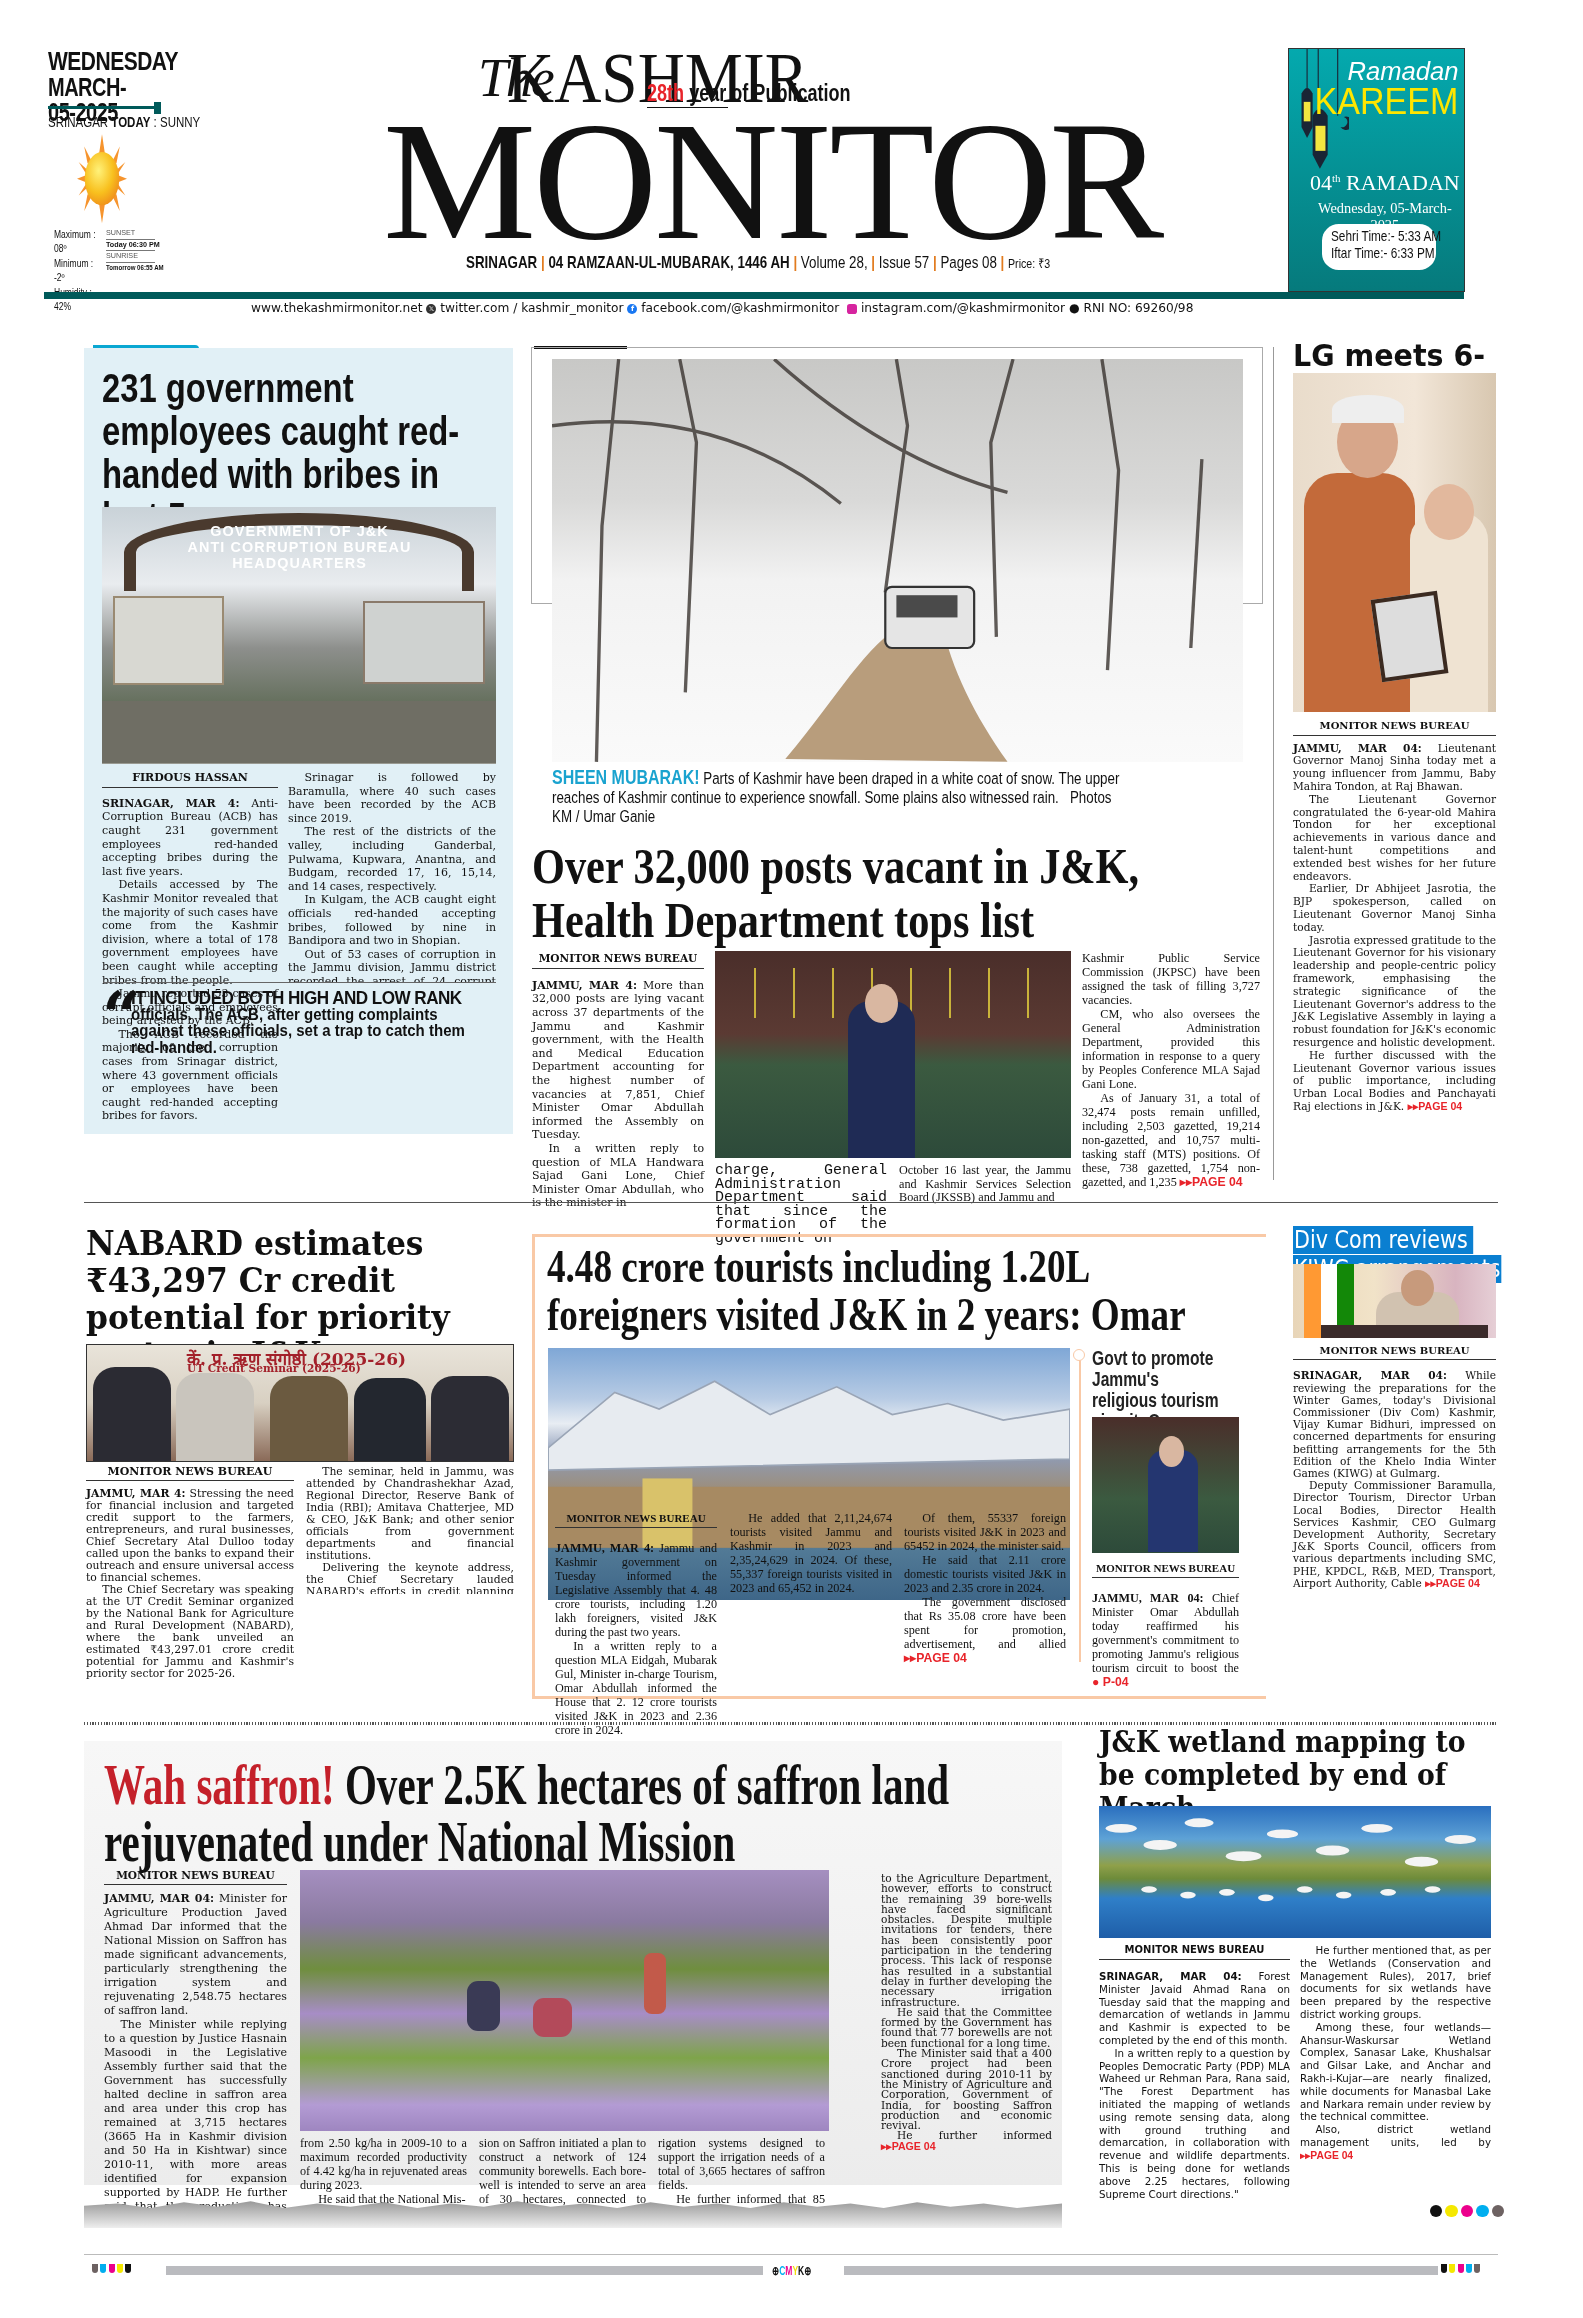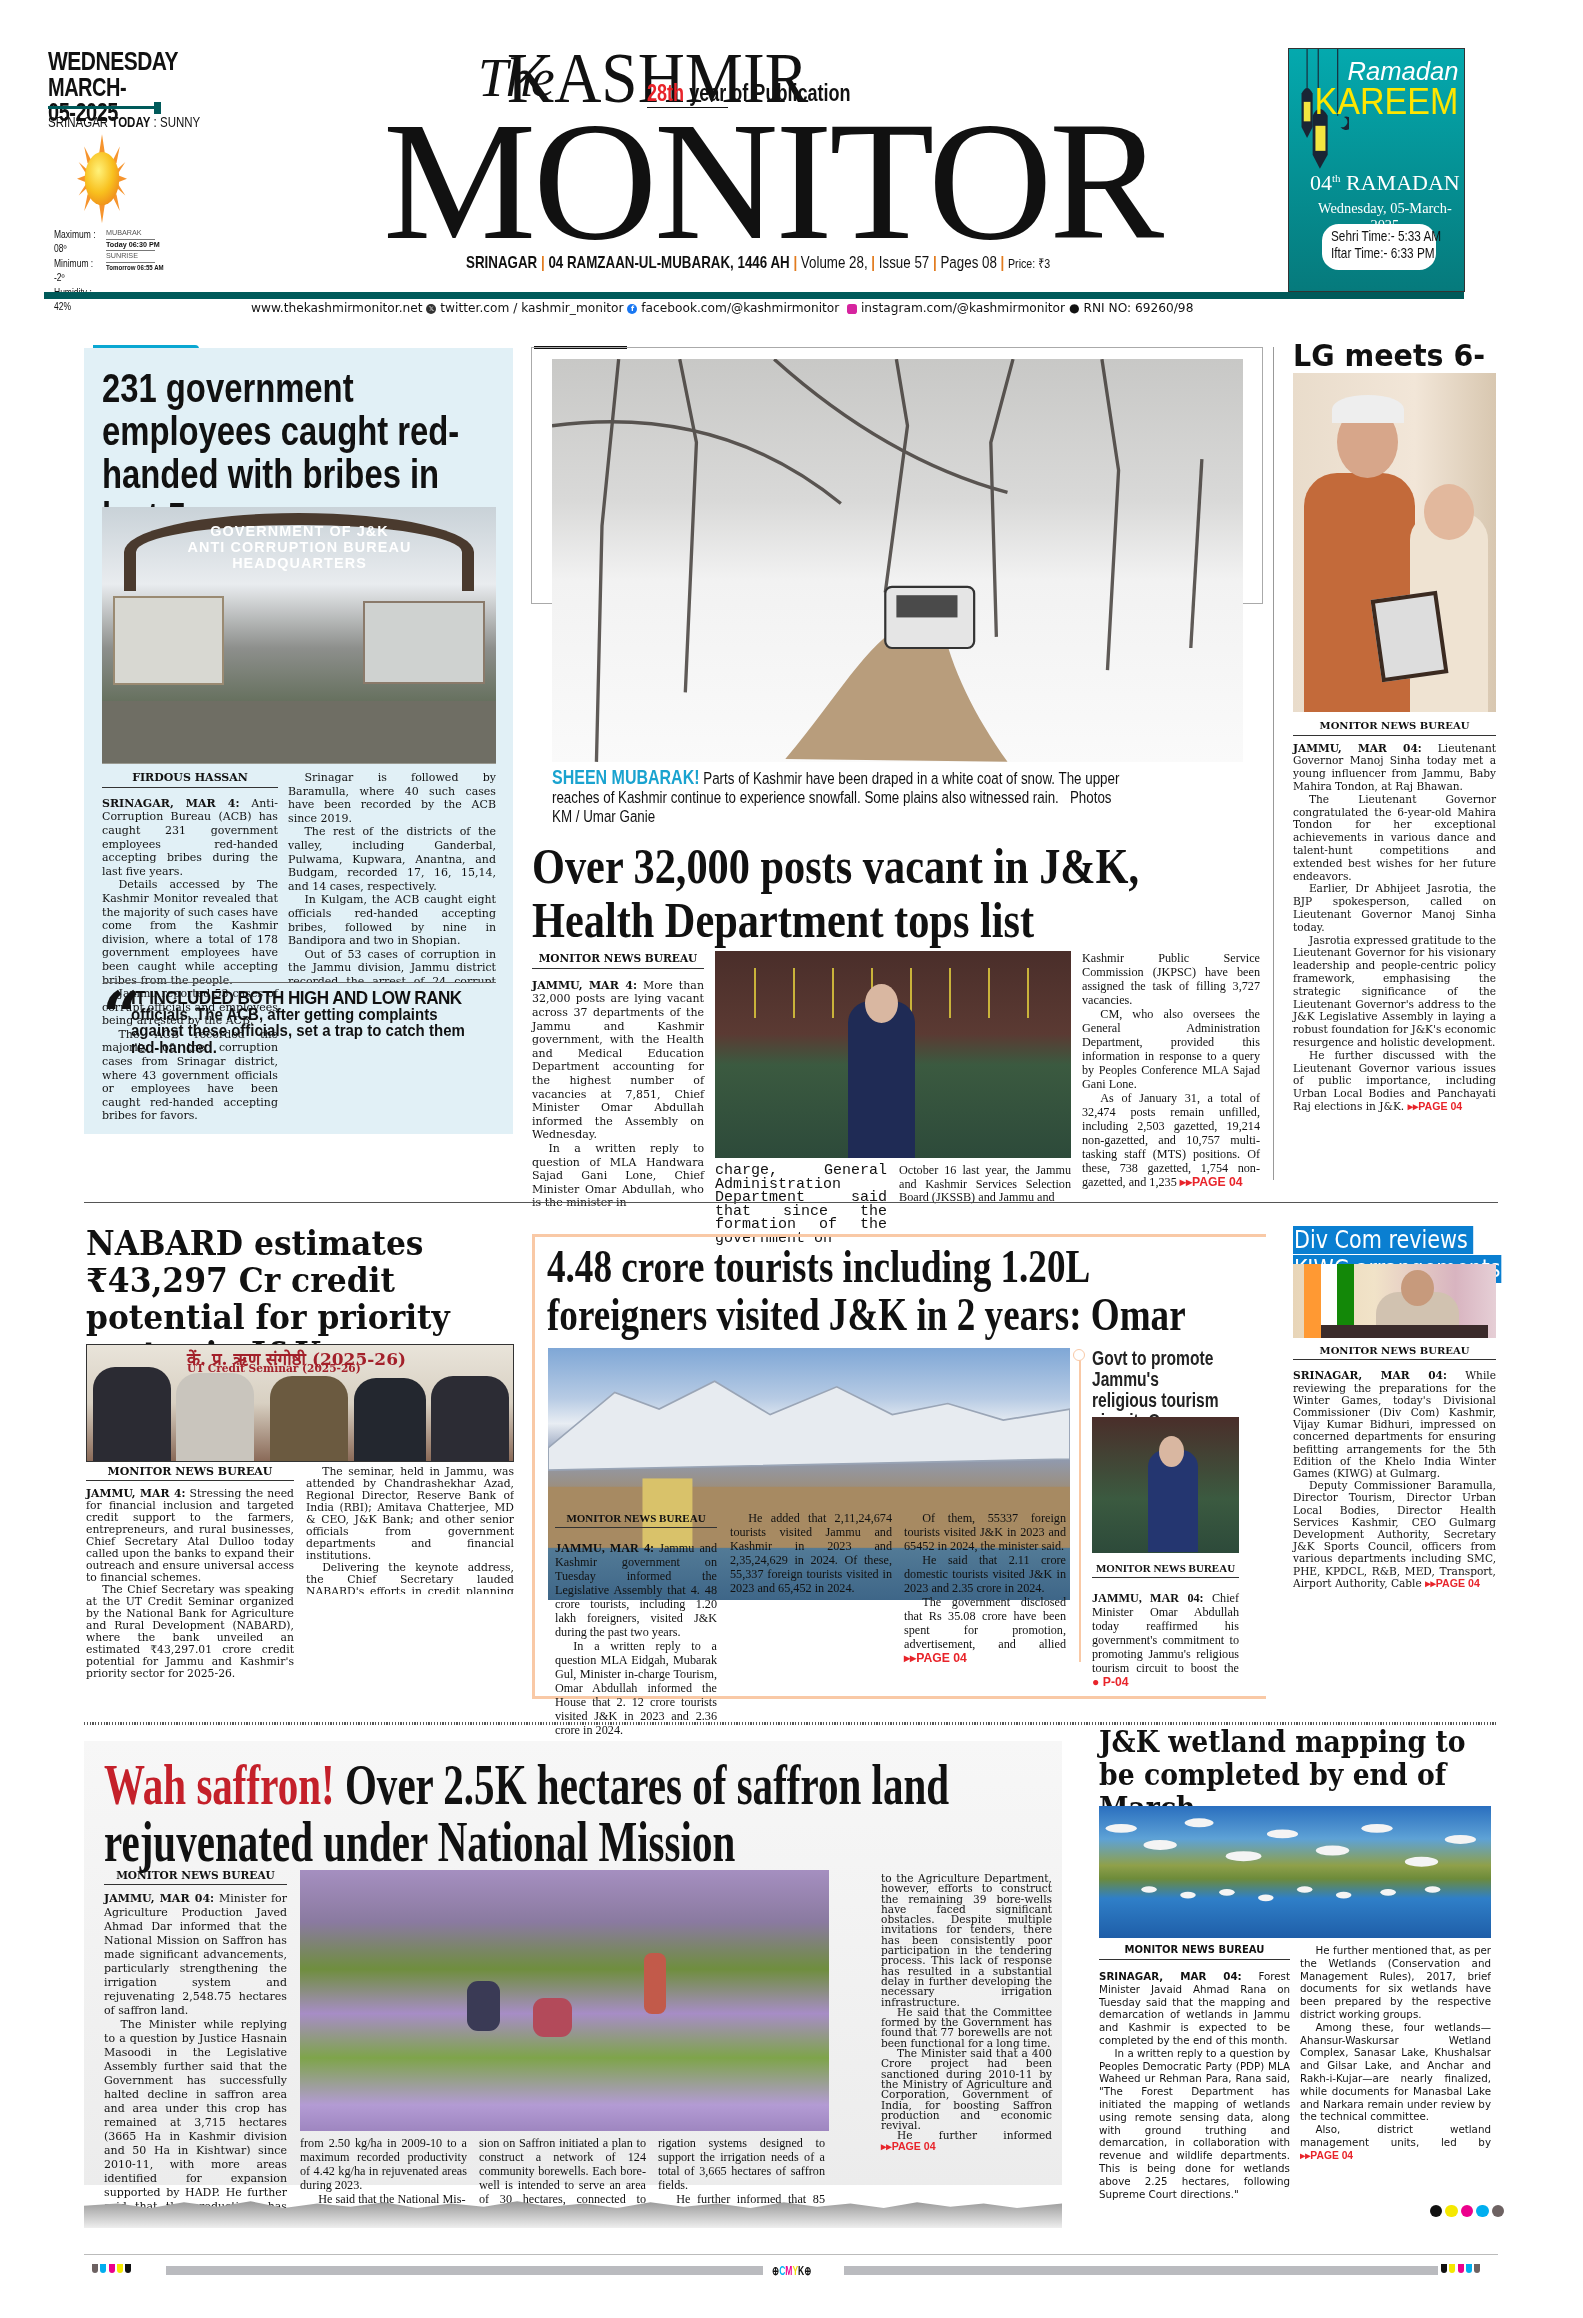--- a/index.html
+++ b/index.html
@@ -66,21 +66,21 @@
       <ellipse rx="31" ry="48" fill="url(#sg)"></ellipse>
     </g>
   </svg>
 </div>
 <div class="abs weather-row" style="left:54px;top:228px;width:50px;transform:scaleX(.85);transform-origin:left">
   <div>Maximum : 08º</div>
   <div>Minimum  : -2º</div>
   <div>Humidity : 42%</div>
 </div>
 <div class="abs cond" style="left:106px;top:228px;width:49px;font-size:7.2px;line-height:10.6px">
-  <div style="color:#555;border-bottom:1.1px solid #777">MUBARAK</div>
+  <div style="color:#555;border-bottom:1.1px solid #777">SUNSET</div>
   <div style="font-weight:bold;border-bottom:1.1px solid #777;white-space:nowrap">Today  06:30 PM</div>
   <div style="color:#555;border-bottom:1.1px solid #777">SUNRISE</div>
   <div style="font-weight:bold;white-space:nowrap;transform:scaleX(.85);transform-origin:left">Tomorrow 06:55 AM</div>
 </div>
 
 <div class="abs serif" style="left:478px;top:47px;font-size:54px;font-style:italic;letter-spacing:-2.2px">The</div>
 <div class="abs serif" style="left:507px;top:43px;font-size:71px;letter-spacing:0px;transform:scaleX(.92);transform-origin:left;line-height:1">KASHMIR</div>
 <div class="abs cond" style="left:647px;top:79px;font-size:24.4px;font-weight:bold;white-space:nowrap;transform:scaleX(.74);transform-origin:left">
   <span style="color:#e8242a">28th</span>
   <span>year of Publication</span>
@@ -189,21 +189,21 @@
 </div>
 <div class="abs cond" style="left:552px;top:768px;width:717px;font-size:16.7px;line-height:19px;transform:scaleX(.8);transform-origin:left">
   <b style="color:#1aa3cf;font-size:20px">SHEEN MUBARAK!</b>
   <span>Parts of Kashmir have been draped in a white coat of snow. The upper reaches of Kashmir continue to experience snowfall. Some plains also witnessed rain.</span>&nbsp;&nbsp;
   <span>Photos KM / Umar Ganie</span>
 </div>
 
 <div class="abs head-serif" style="left:532px;top:839px;width:867px;font-size:51px;line-height:54px;transform:scaleX(.83)">Over 32,000 posts vacant in J&amp;K, Health Department tops list</div>
 <div class="col txt" style="left:532px;top:952px;width:172px">
   <div class="byline" style="font-size:10.6px;margin-bottom:10px">MONITOR NEWS BUREAU</div>
-  <p class="first"><b>JAMMU, MAR 4:</b> <span>More than 32,000 posts are lying vacant across 37 departments of the Jammu and Kashmir government, with the Health and Medical Education Department accounting for the highest number of vacancies at 7,851, Chief Minister Omar Abdullah informed the Assembly on Wednesday.</span></p>
+  <p class="first"><b>JAMMU, MAR 4:</b> <span>More than 32,000 posts are lying vacant across 37 departments of the Jammu and Kashmir government, with the Health and Medical Education Department accounting for the highest number of vacancies at 7,851, Chief Minister Omar Abdullah informed the Assembly on Tuesday.</span></p>
   <p>In a written reply to question of MLA Handwara Sajad Gani Lone, Chief Minister Omar Abdullah, who is the minister in-</p>
 </div>
 <div class="photo" style="left:715px;top:951px;width:356px;height:207px;background:linear-gradient(180deg,#4a2e2a 0%,#5b3a33 40%,#3b5a40 55%,#2d4a3a 100%)">
   <div class="abs" style="left:22px;top:16.7px;width:311px;height:50px;background:repeating-linear-gradient(90deg,transparent 0 16.7px,#c9b33a 16.7px 19px,transparent 19px 39px)"></div>
   <div class="abs" style="left:133px;top:50px;width:67px;height:157px;background:#1f2b55;border-radius:22px 22px 0 0"></div>
   <div class="abs" style="left:150px;top:33px;width:33px;height:39px;background:#d9b7a1;border-radius:50%"></div>
 </div>
 <div class="col txt" style="left:715px;top:1164px;width:172px;font-family:Liberation Mono, monospace;font-size:15px;line-height:13.6px">
   <p class="first">charge, General Administration Department said that since the formation of the government on</p>
 </div>

